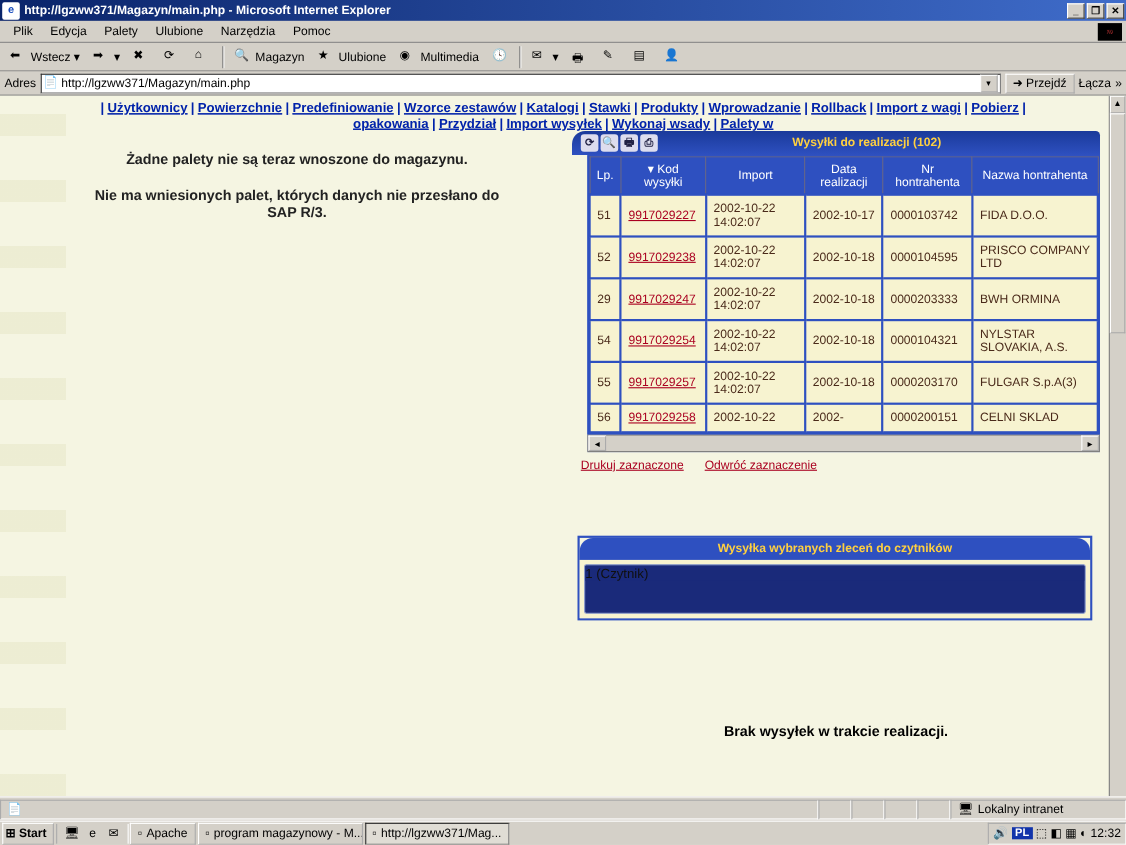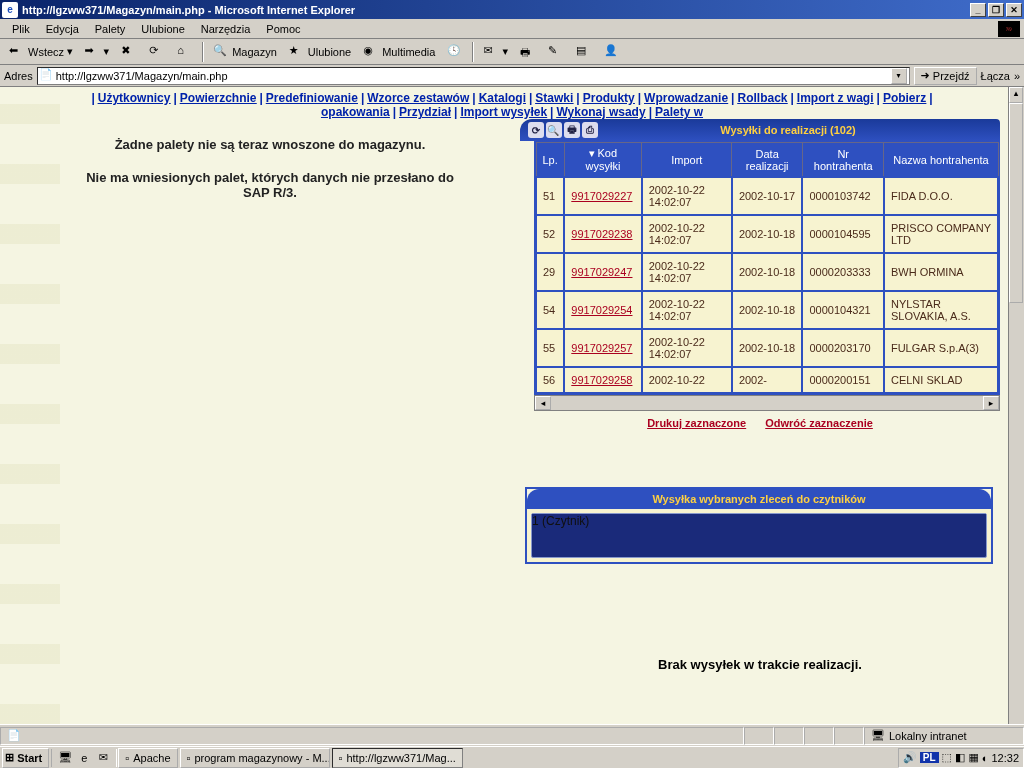--- a/index.html
+++ b/index.html
@@ -51,21 +51,21 @@
 .panel-header .phtitle { flex:1; text-align:center; padding-right:30px; }
 .gridwrap { background:#2e50c0; padding: 0; position:relative;margin-left:14px; }
 .gridscroll { overflow: hidden; max-height: 302px; position:relative; border:1px solid #2e50c0; }
 .grid { border-collapse: collapse; width: 100%; font-size: 11px; }
 .grid th { background: #2e50c0; color: #fff; font-weight: normal; padding: 4px 6px; border: 1px solid #668; font-size:11px; }
 .grid td { background: #f7f3d0; padding: 6px 6px; border: 2px solid #2e50c0; color: #4a2a1a; }
 .grid td.kod a { color: #aa0020; text-decoration: underline; }
 .hscroll { height: 16px; background: #d4d0c8; border: 1px solid #808080; display:flex; align-items:center; }
 .hscroll .sbtn { width:16px;height:14px;background:#d4d0c8;border:1px outset #fff;text-align:center;font-size:9px;line-height:12px; }
 .hscroll .track { flex:1; }
-.panel-links { text-align: center; padding: 6px 0; font-weight: bold; }
+.panel-links { padding: 6px 0; font-weight: normal; }
 .panel-links a { color: #aa0020; text-decoration: underline; margin: 0 8px; }
 
 
 .sendpanel { position:absolute; left:525px; top:400px; width:468px; border: 2px solid #2e50c0; }
 .sendpanel .sh { background:#2e50c0; color:#ffd040; font-weight:bold; text-align:center; padding:4px 0; border-radius: 12px 12px 0 0; }
 .sendpanel .sbody { background:#f7f3d0; padding:4px; }
 .sendpanel select { width:100%; background:#1a2a7a; color:#fff; border:1px solid #8899cc; font-size:12px; }
 .sendpanel select option { background:#1a2a7a; }
 .sendpanel .sfoot { background: repeating-linear-gradient(45deg,#2e50c0 0 2px,#33409a 2px 4px); padding:6px; text-align:center; }
 .sendpanel button { background:#f7f3d0; border:1px solid #888; padding:4px 40px; font-size:12px; }

